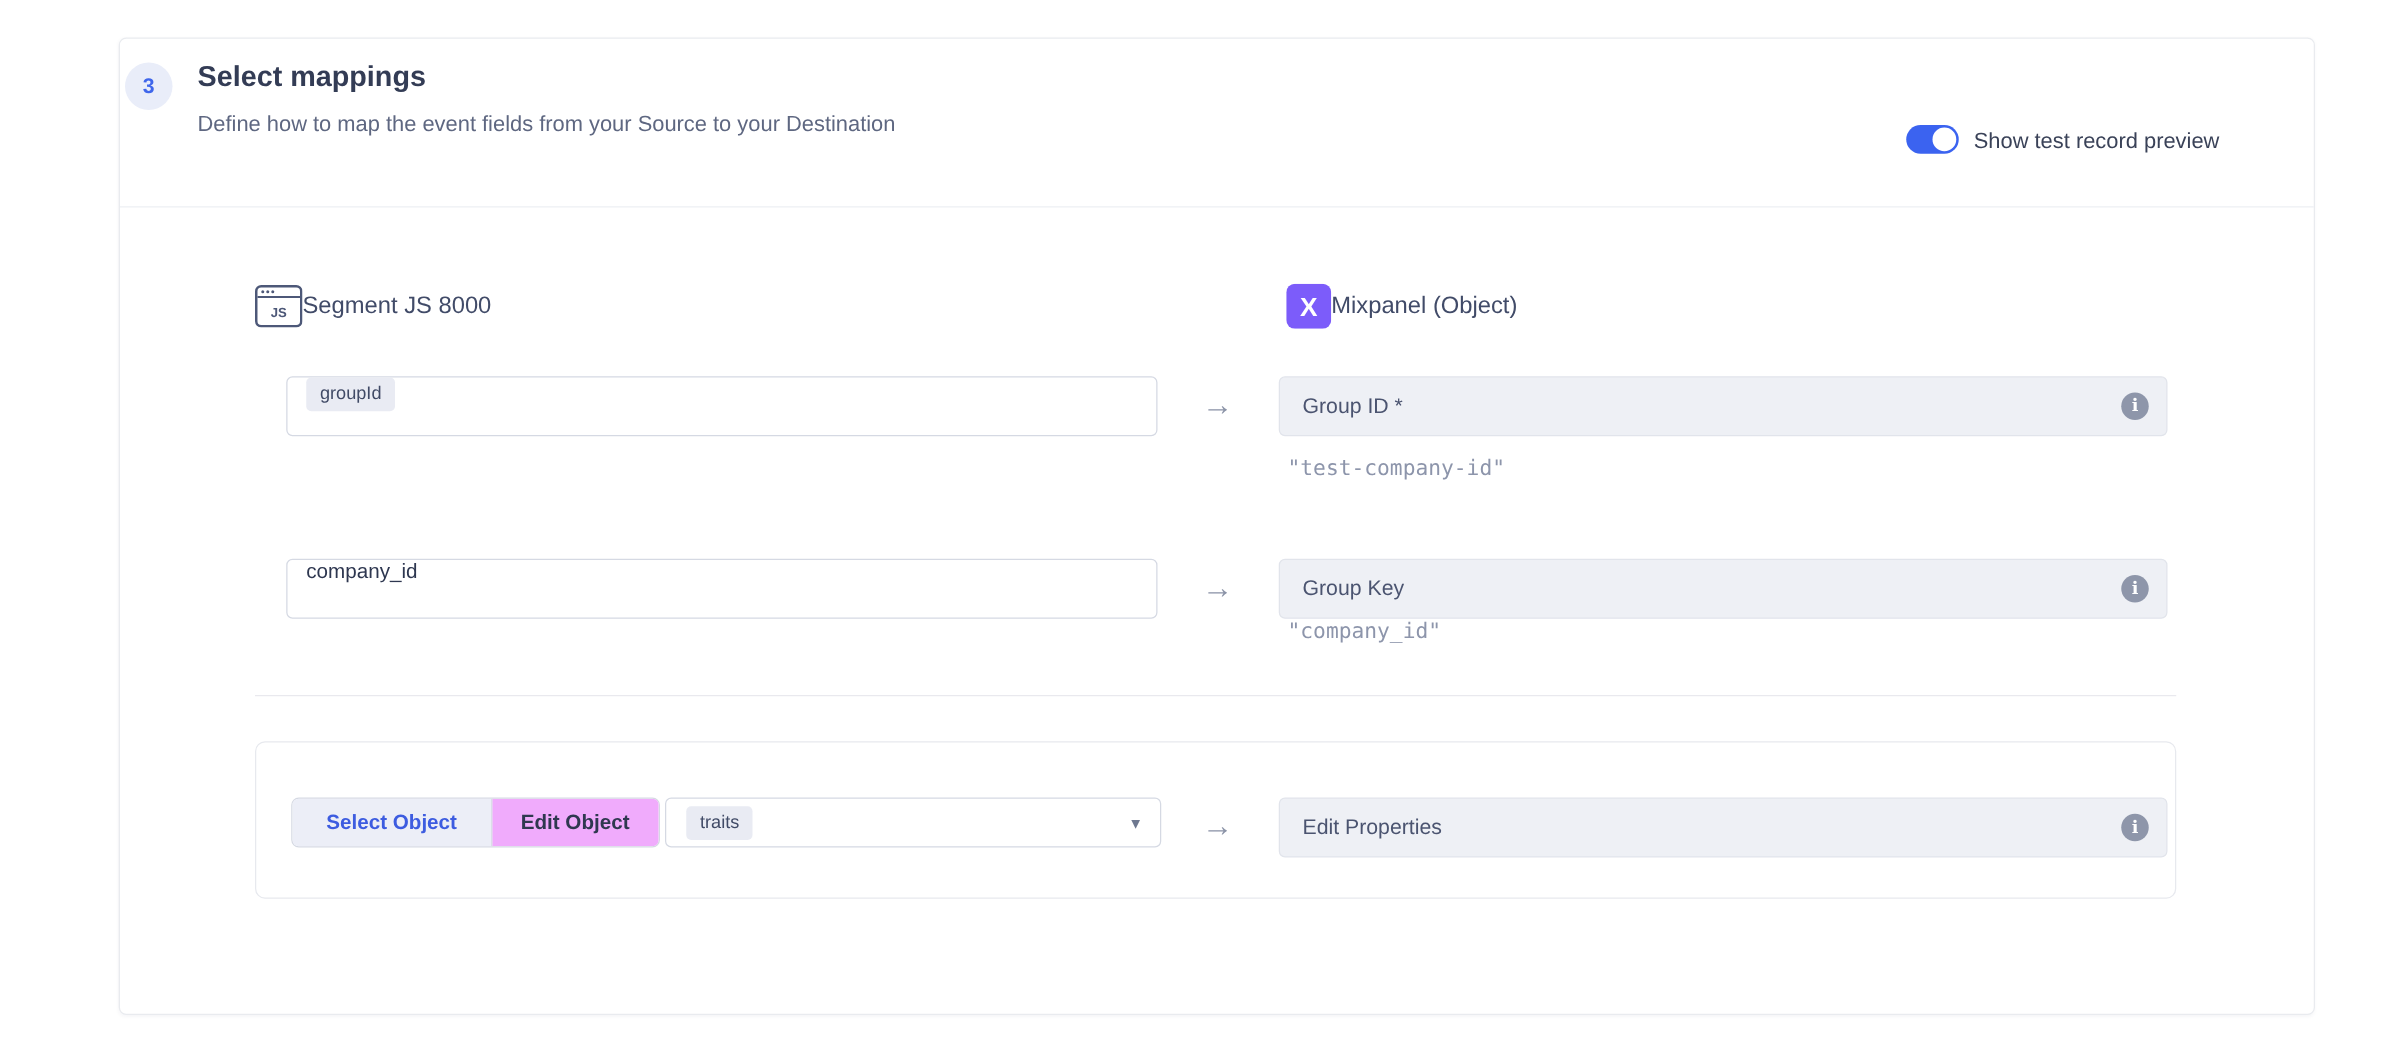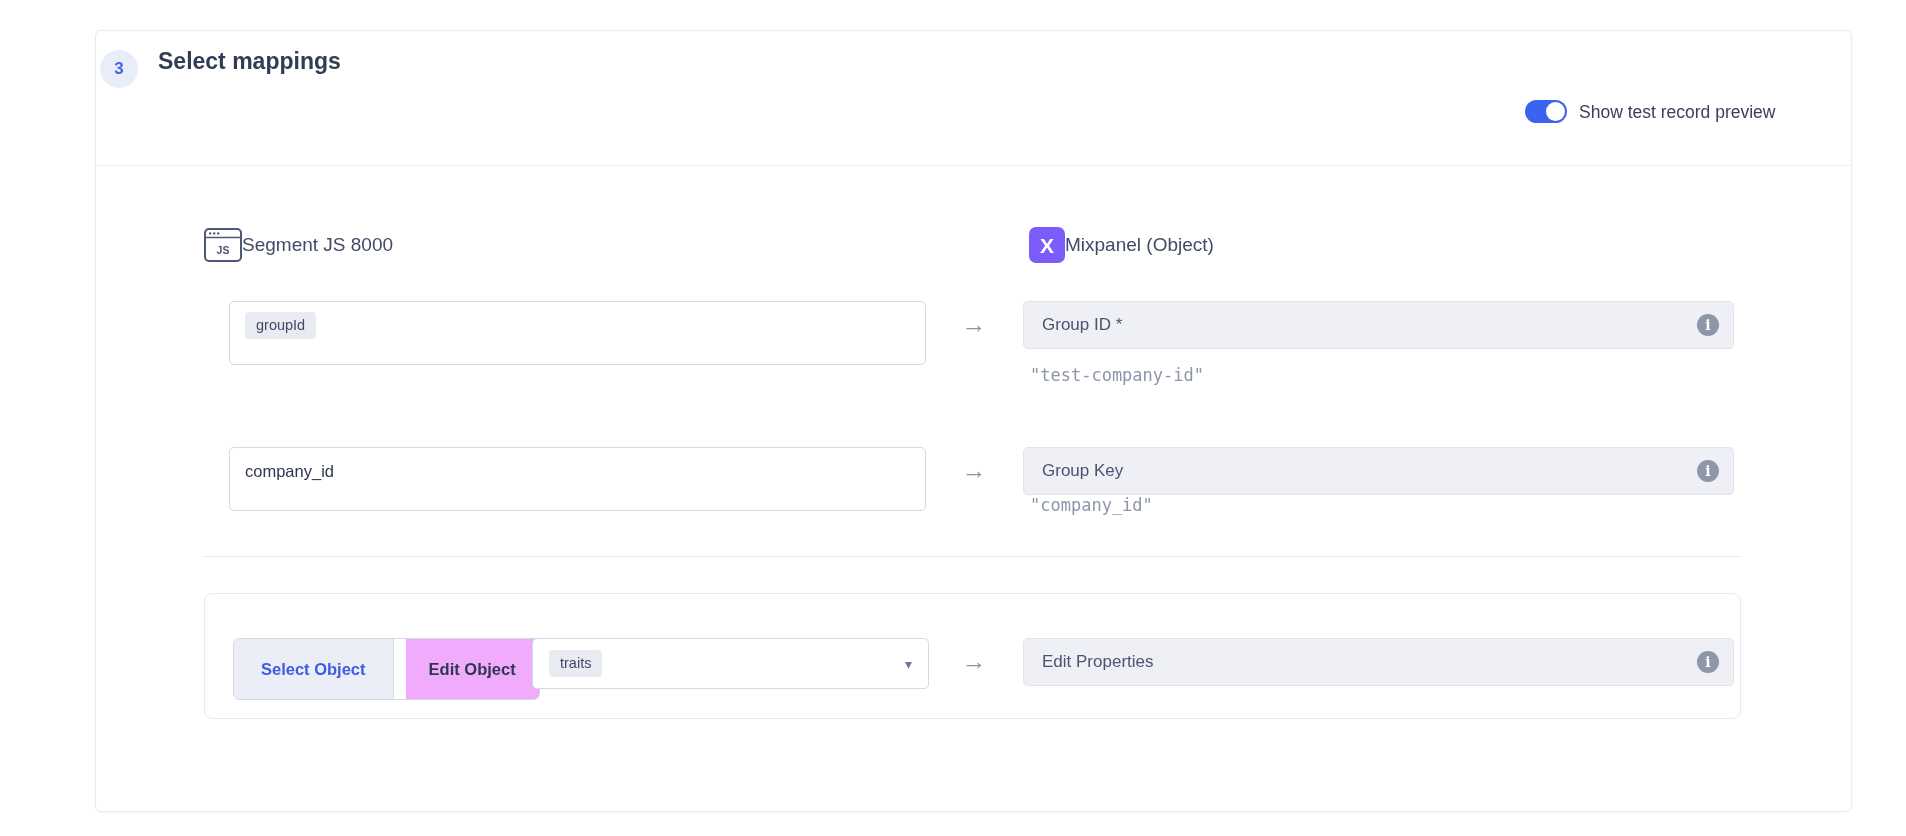--- a/index.html
+++ b/index.html
@@ -26,23 +26,23 @@
 
   
   .col-header { position:absolute; top:194px; height:40px; display:flex; align-items:center; font-size:19px; color:#414b68; }
   .col-header.src { left:108px; }
   .col-header.dst { left:933px; }
 
   
   .row1 { top:270px; } .row2 { top:416px; } .row3 { top:607px; }
 
   .src-field {
-    position:absolute; left:133px; width:697px; height:64px;
+    position:absolute; left:133px; width:697px; height:48px;
     background:#fff; border:1px solid #d5d9e3; border-radius:5px;
-    display:flex; align-items:center; padding:0 12px 16px 15px; cursor:text;
+    display:flex; align-items:flex-start; padding:0 12px 16px 15px; cursor:text;
   }
   .chip { background:#e9ebf3; border-radius:4px; padding:5px 11px 6px; font-size:14.5px; color:#404a66; }
   .plain-input { border:0; outline:0; background:transparent; font-family:inherit; font-size:16.5px; color:#2e3750; width:100%; }
 
   .arrow { position:absolute; left:856px; width:44px; height:48px; text-align:center; line-height:46px; font-size:25px; color:#8b93a7; }
 
   .dst-field {
     position:absolute; left:927px; width:711px; height:48px;
     background:#eef0f5; border:1px solid #e1e4eb; border-radius:5px;
     display:flex; align-items:center; padding:0 14px 0 18px; font-size:17px; color:#4b5470;text-align:center;
@@ -55,40 +55,41 @@
 
   .preview { position:absolute; left:934px; font-family:"DejaVu Sans Mono", monospace; font-size:17px; color:#8d95ab; }
   .preview.p1 { top:334px; }
   .preview.p2 { top:464px; }
 
   .hr { position:absolute; left:108px; top:525px; width:1537px; height:1px; background:#e9e9ee; }
 
   
   .obj-card { position:absolute; left:108px; top:562px; width:1537px; height:126px; border:1px solid #e7e9ee; border-radius:8px; background:#fff; }
 
-  .seg { position:absolute; left:137px; top:607px; height:62px; display:flex; border:1px solid #d5d9e3; border-radius:6px; overflow:hidden; background:#fff;gap:12px; }
+  .seg { position:absolute; left:137px; top:607px; height:40px; display:flex; border:1px solid #d5d9e3; border-radius:6px; overflow:hidden; background:#fff; }
   .seg-btn { height:100%; display:flex; align-items:center; font-size:16.5px; font-weight:600; cursor:pointer; }
   .seg-btn.active { background:#eceef7; color:#3d5ce0; padding:0 27px; border-right:1px solid #d5d9e3; }
   .seg-btn.inactive { background:#f0abfc; color:#2f3850; padding:0 23px; }
 
   .dropdown {
-    position:absolute; left:436px; top:607px; width:397px; height:51px;
+    position:absolute; left:436px; top:607px; width:397px; height:40px;
     background:#fff; border:1px solid #d5d9e3; border-radius:5px;
     display:flex; align-items:center; padding:0 16px; cursor:pointer;
   }
   .caret { margin-left:auto; color:#6e7890; font-size:14px; }
 </style>
 </head>
 <body>
 
 <div class="card">
 
   <div class="card-header">
     <div class="step-badge">3</div>
     <div class="title">Select mappings</div>
+    <div class="subtitle">Define how to map the event fields from your Source to your Destination</div>
     <div class="toggle" role="switch" aria-checked="true">
       <div class="knob"></div>
     </div>
     <div class="toggle-label">Show test record preview</div>
   </div>
 
   <div class="col-header src">
     <svg width="38" height="34" viewBox="0 0 38 34">
       <rect x="1" y="1" width="36" height="32" rx="4" fill="#ffffff" stroke="#4d5878" stroke-width="2"></rect>
       <line x1="2" y1="9.5" x2="36" y2="9.5" stroke="#4d5878" stroke-width="1.6"></line>

